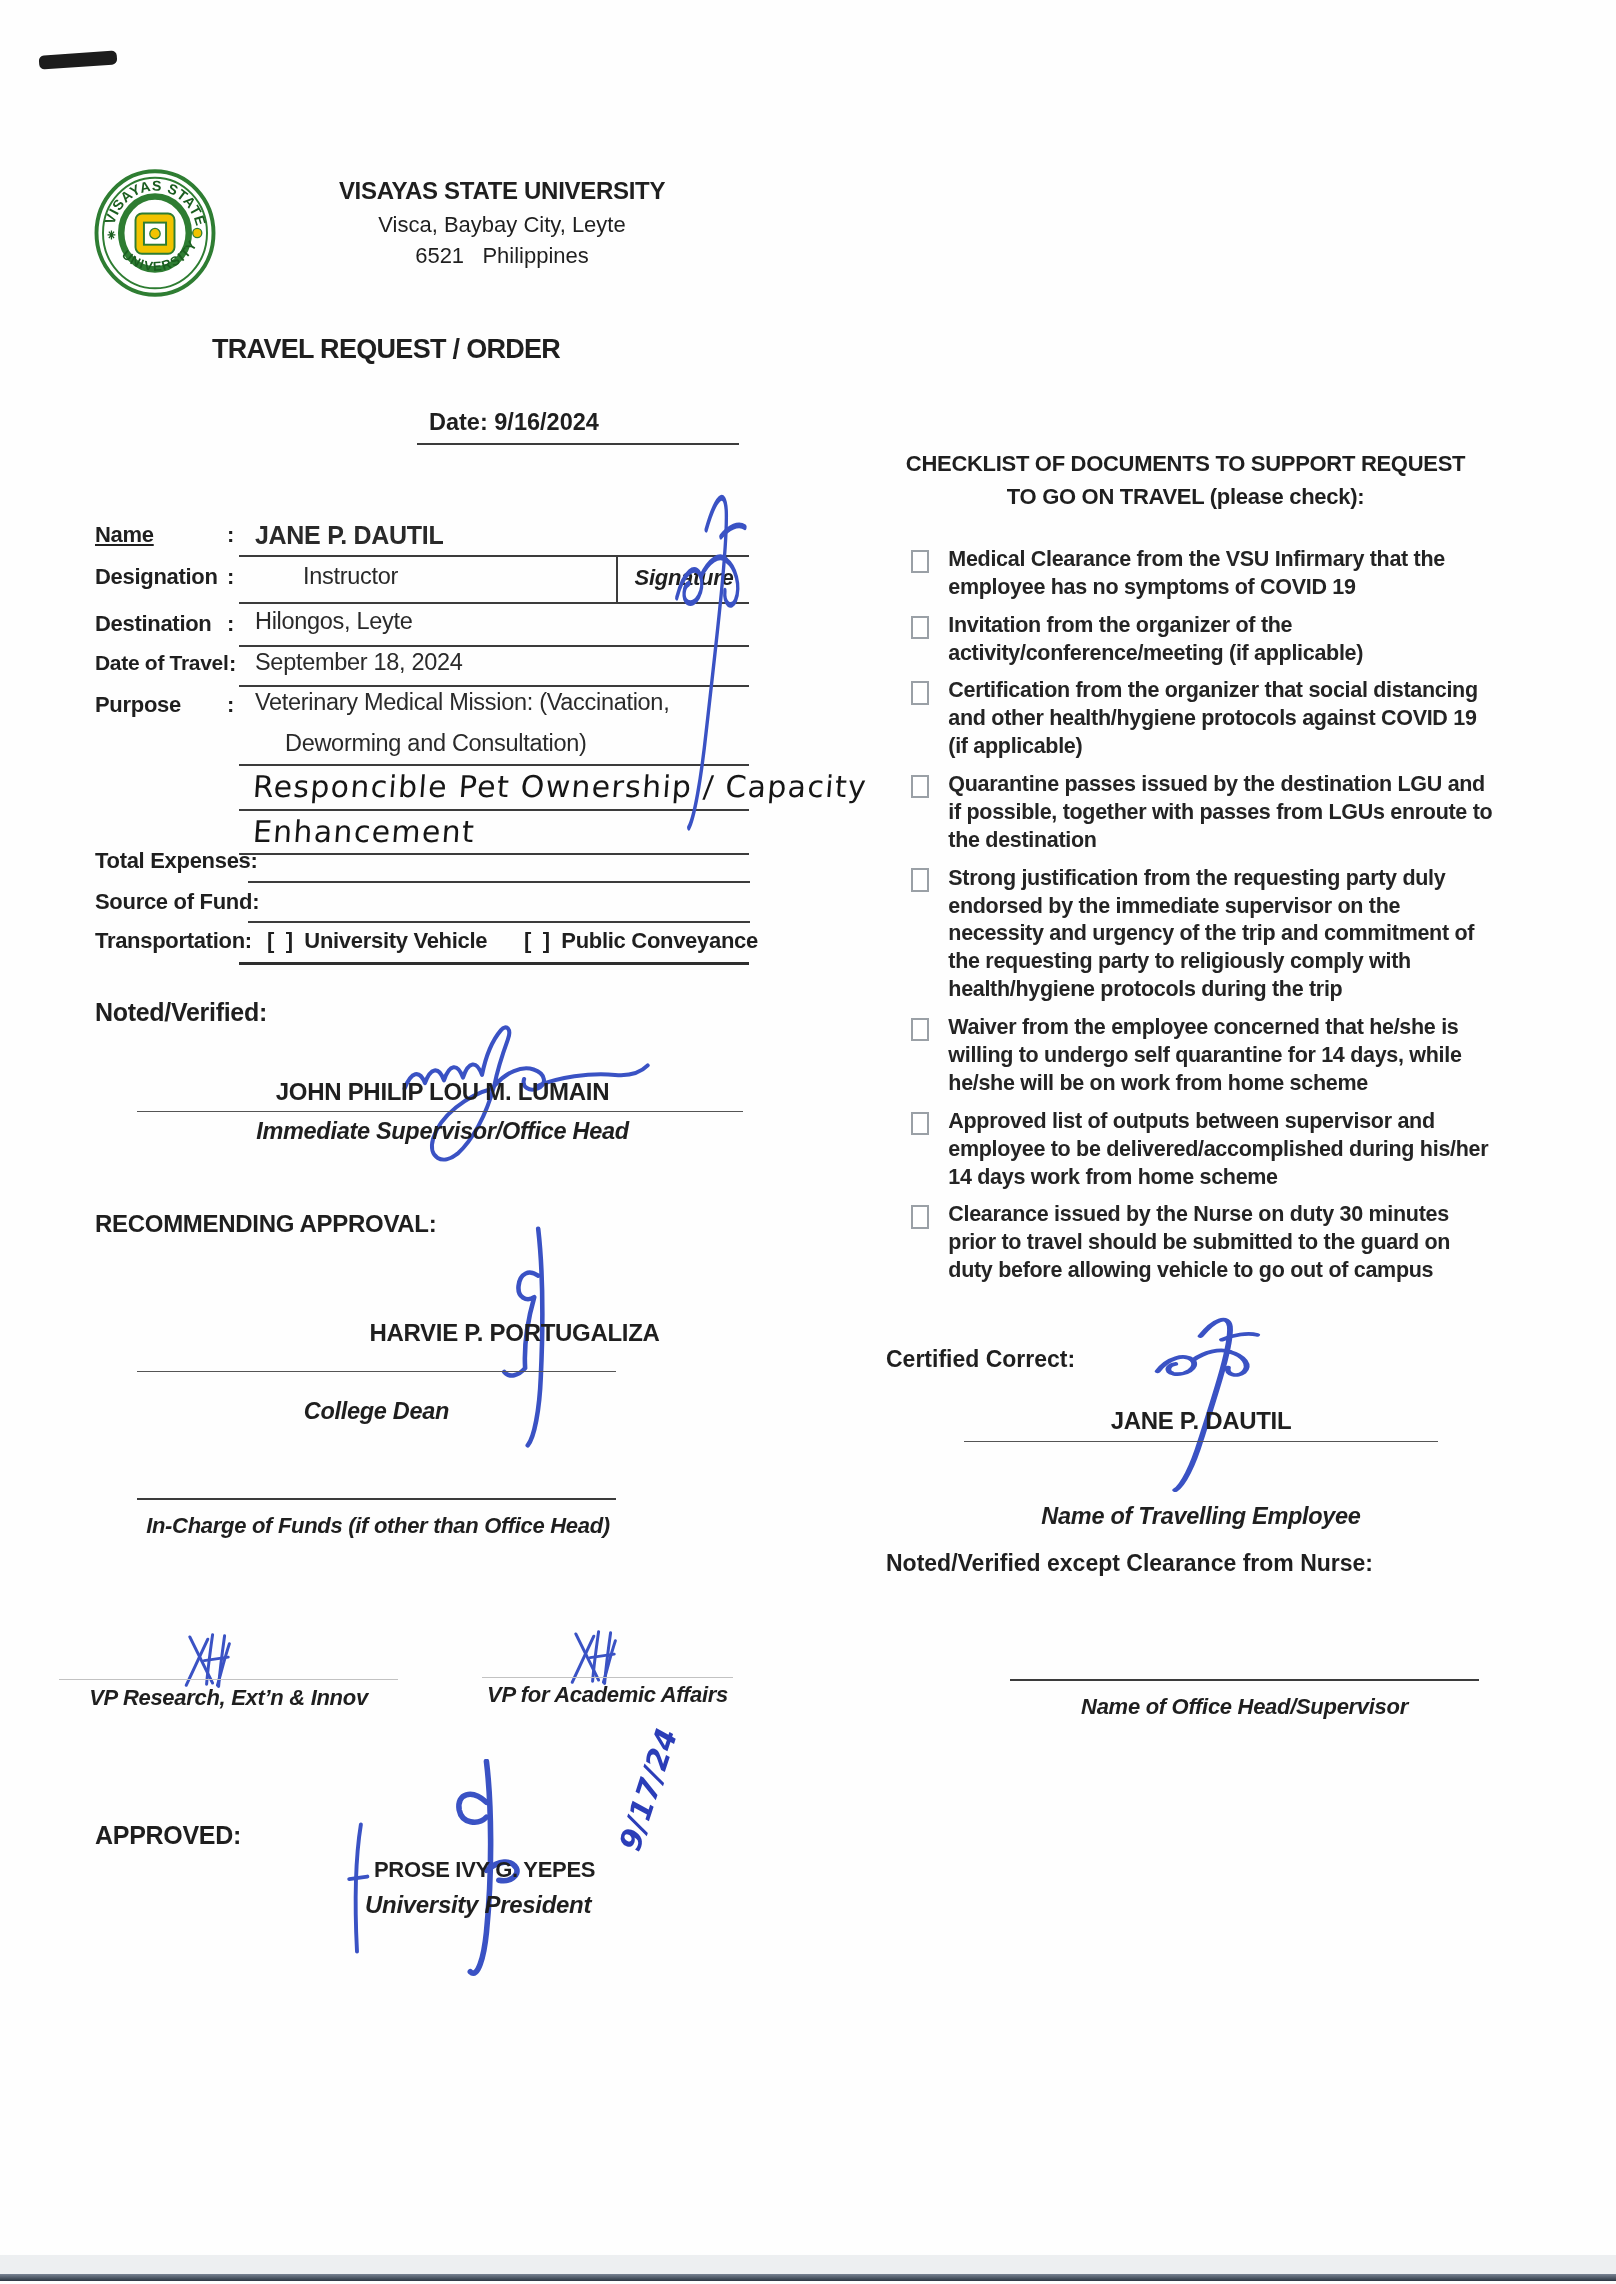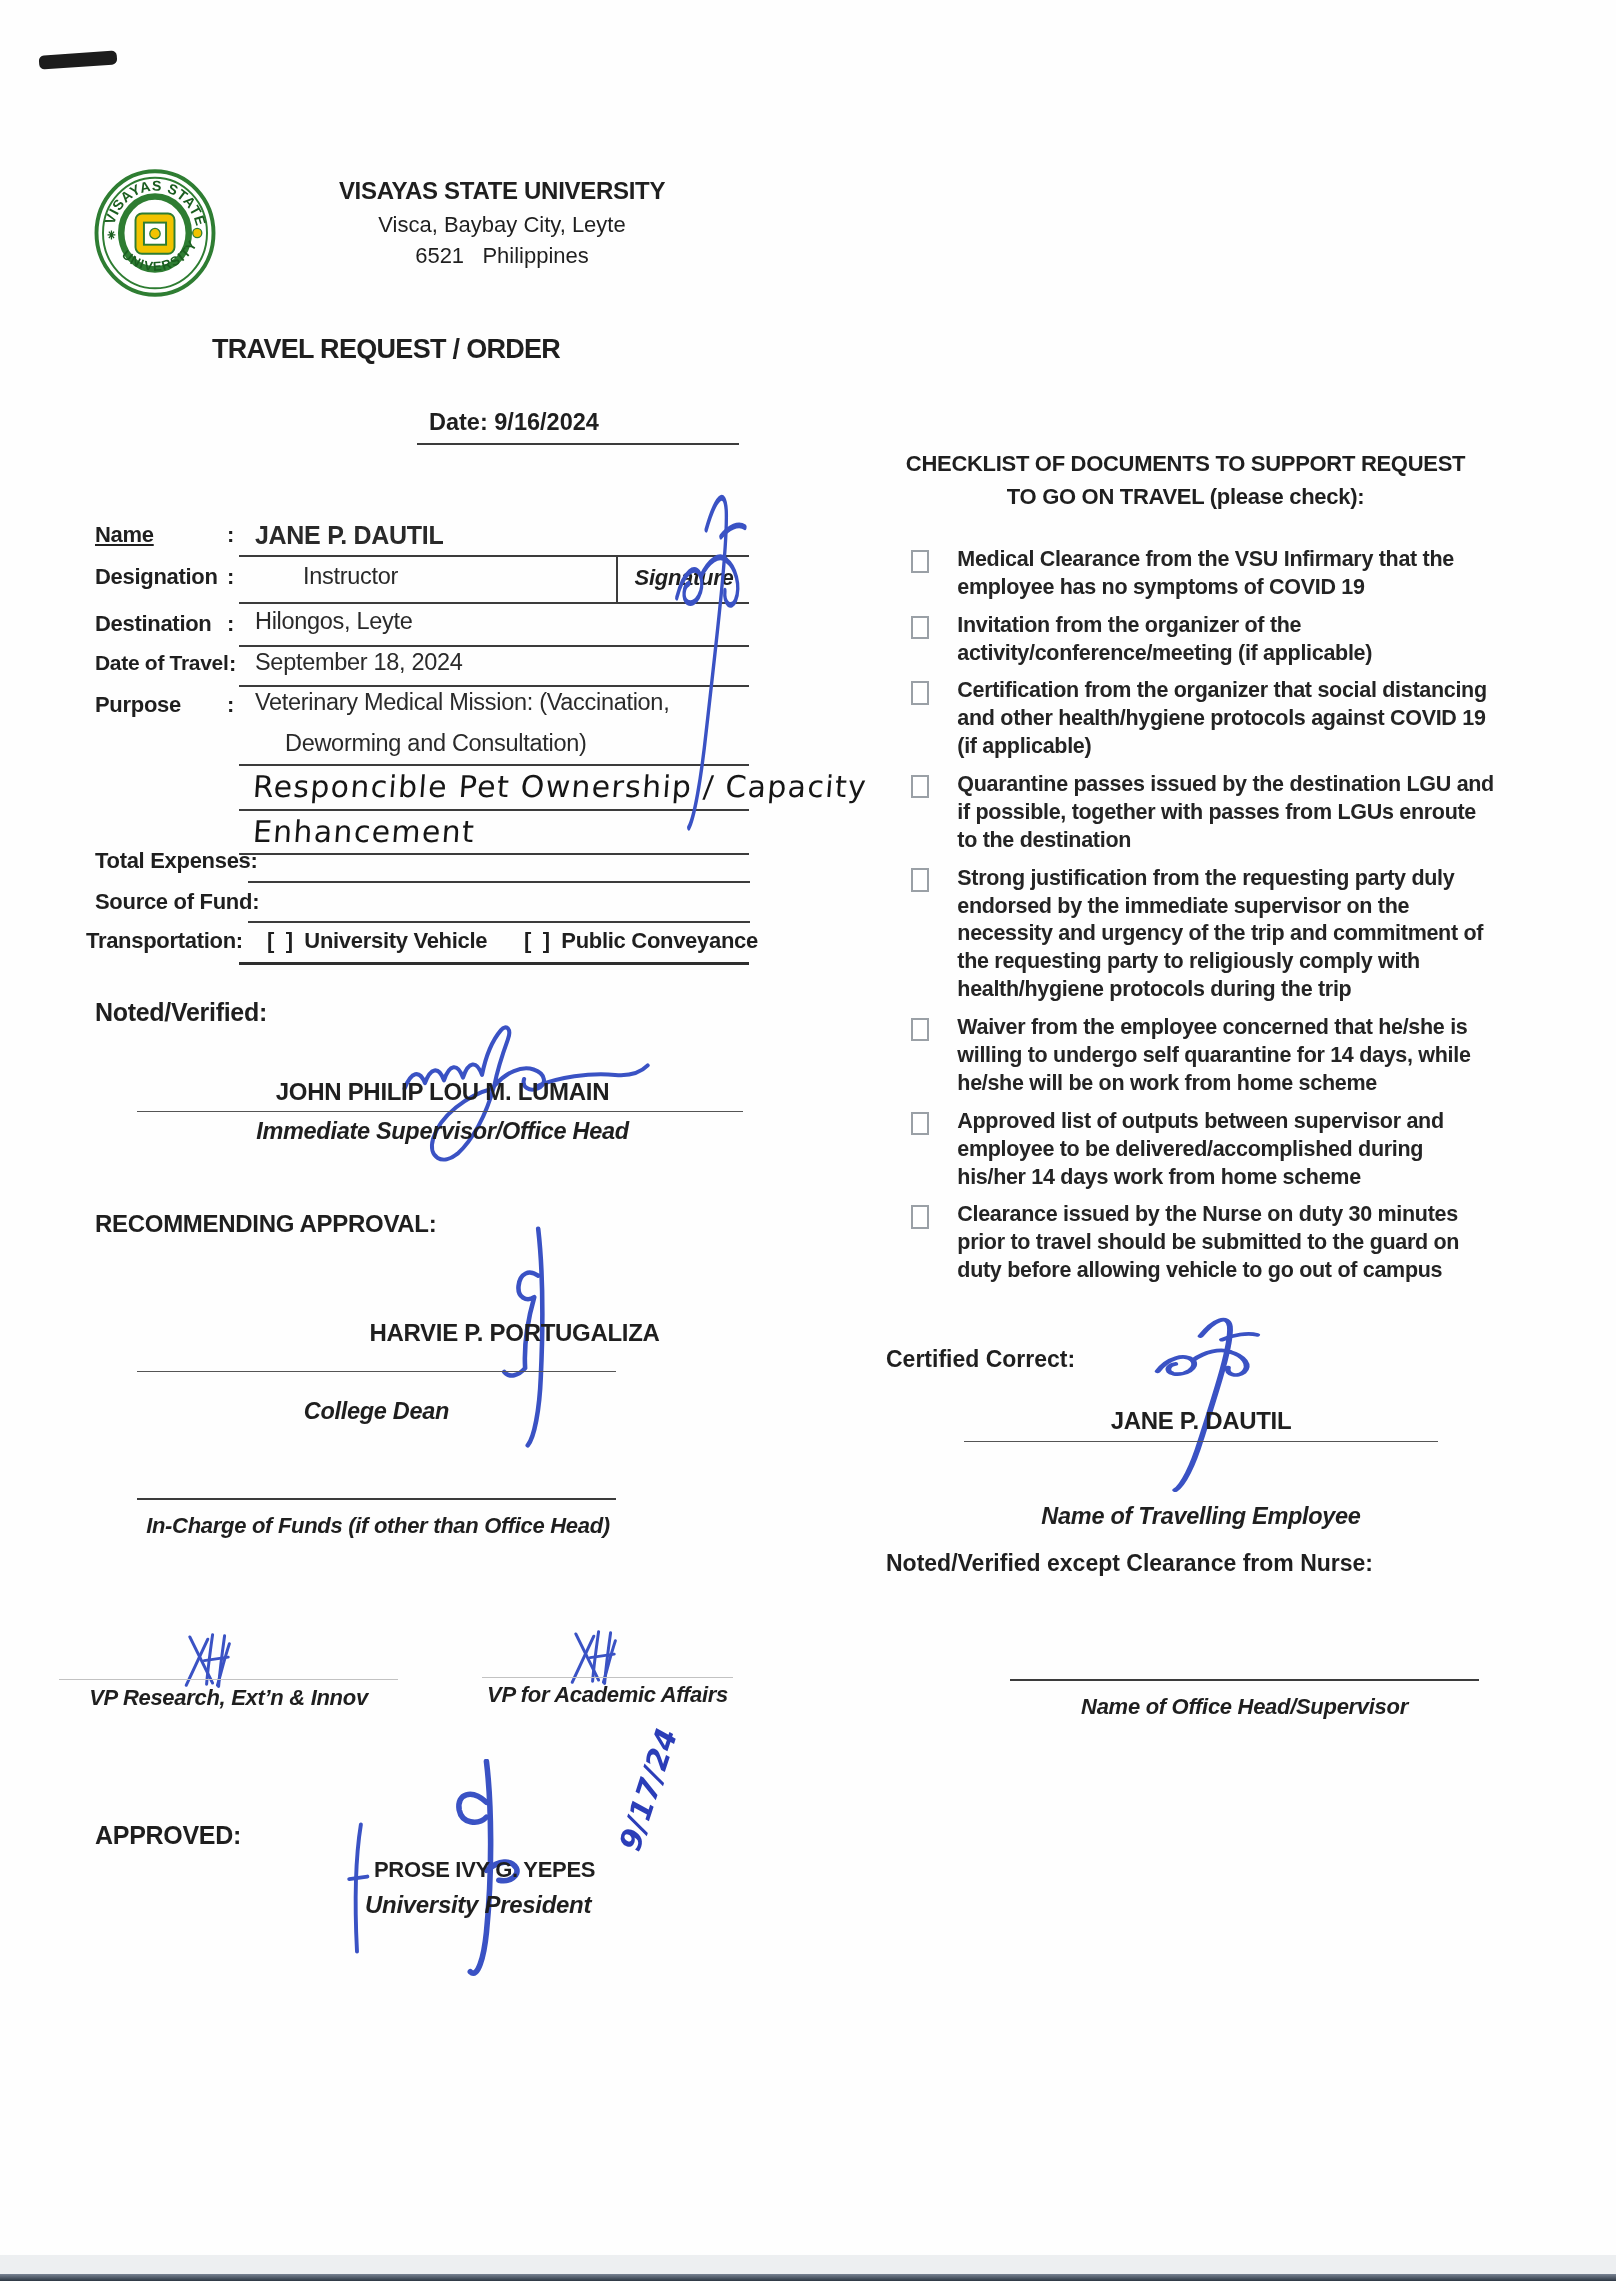--- a/index.html
+++ b/index.html
@@ -10,21 +10,21 @@
   .ctr{text-align:center;}
   .hline{position:absolute;background:#3c3c3c;height:2px;}
   .hline.thick{height:2.6px;background:#2e2e2e;}
   .hline.faint{height:1.3px;background:#c2c2c2;}
   .lbl{font-size:22px;font-weight:bold;letter-spacing:-0.3px;}
   .val{font-size:23.5px;letter-spacing:-0.3px;color:#2a2a2a;}
   .sig-ink{stroke:#3a52c4;fill:none;stroke-linecap:round;stroke-linejoin:round;}
   .hand{font-family:"DejaVu Sans",sans-serif;font-size:30px;font-weight:500;color:#161616;
         transform:skewX(-4deg);letter-spacing:1.3px;white-space:nowrap;}
   .cklist{list-style:none;margin:0;padding:0;width:586px;}
-  .cklist li{display:flex;gap:28px;margin-bottom:9.8px;}
+  .cklist li{display:flex;gap:19px;margin-bottom:9.8px;}
   .cb{flex:0 0 auto;width:14.3px;height:19.5px;border:2px solid #9aa0a6;margin-top:3.9px;background:#fff;}
   .cit{font-size:21.5px;font-weight:bold;line-height:1.3;letter-spacing:-0.3px;color:#242424;width:547px;}
   .sectionhead{font-size:25px;font-weight:bold;letter-spacing:-0.3px;}
   .subtitle{font-size:22px;font-weight:bold;font-style:italic;letter-spacing:-0.3px;}
   .pre{white-space:pre-wrap;}
 </style>
 </head>
 <body>
 
 <div class="page">
@@ -95,21 +95,21 @@
   <div class="hline" style="left:239px;top:809px;width:510px;"></div>
   <div class="abs hand" style="left:253px;top:814px;">Enhancement</div>
   <div class="hline" style="left:239px;top:853px;width:510px;"></div>
 
   <div class="abs lbl" style="left:95px;top:848px;">Total Expenses:</div>
   <div class="hline" style="left:248px;top:881px;width:502px;"></div>
 
   <div class="abs lbl" style="left:95px;top:889px;">Source of Fund:</div>
   <div class="hline" style="left:248px;top:921px;width:502px;"></div>
 
-  <div class="abs lbl" style="left:86px;top:928px;">Transportation:</div>
+  <div class="abs lbl" style="left:95px;top:928px;">Transportation:</div>
   <div class="abs lbl pre" style="left:267px;top:928px;">[  ]  University Vehicle</div>
   <div class="abs lbl pre" style="left:524px;top:928px;">[  ]  Public Conveyance</div>
   <div class="hline thick" style="left:239px;top:962px;width:510px;"></div>
 
   <div class="abs sectionhead" style="left:95px;top:998px;">Noted/Verified:</div>
 
   <svg class="abs" style="left:391px;top:1007px;" width="326" height="163" viewBox="0 0 480 240" preserveAspectRatio="none">
     <path class="sig-ink" stroke-width="6" d="M20,120 C30,95 42,92 50,112 C58,90 70,86 78,108 C86,84 98,82 106,104 C114,80 126,78 134,100 C140,70 150,48 162,34 C170,25 178,32 172,48 C164,70 156,96 152,116 C170,96 192,86 210,92 C228,98 230,114 216,120 C204,125 192,118 196,106"></path>
     <path class="sig-ink" stroke-width="6" d="M216,116 C246,104 292,96 330,100 C352,102 368,96 378,86"></path>
     <path class="sig-ink" stroke-width="6" d="M152,116 C140,160 120,196 98,216 C76,234 54,222 62,194 C72,160 112,130 150,120"></path>

